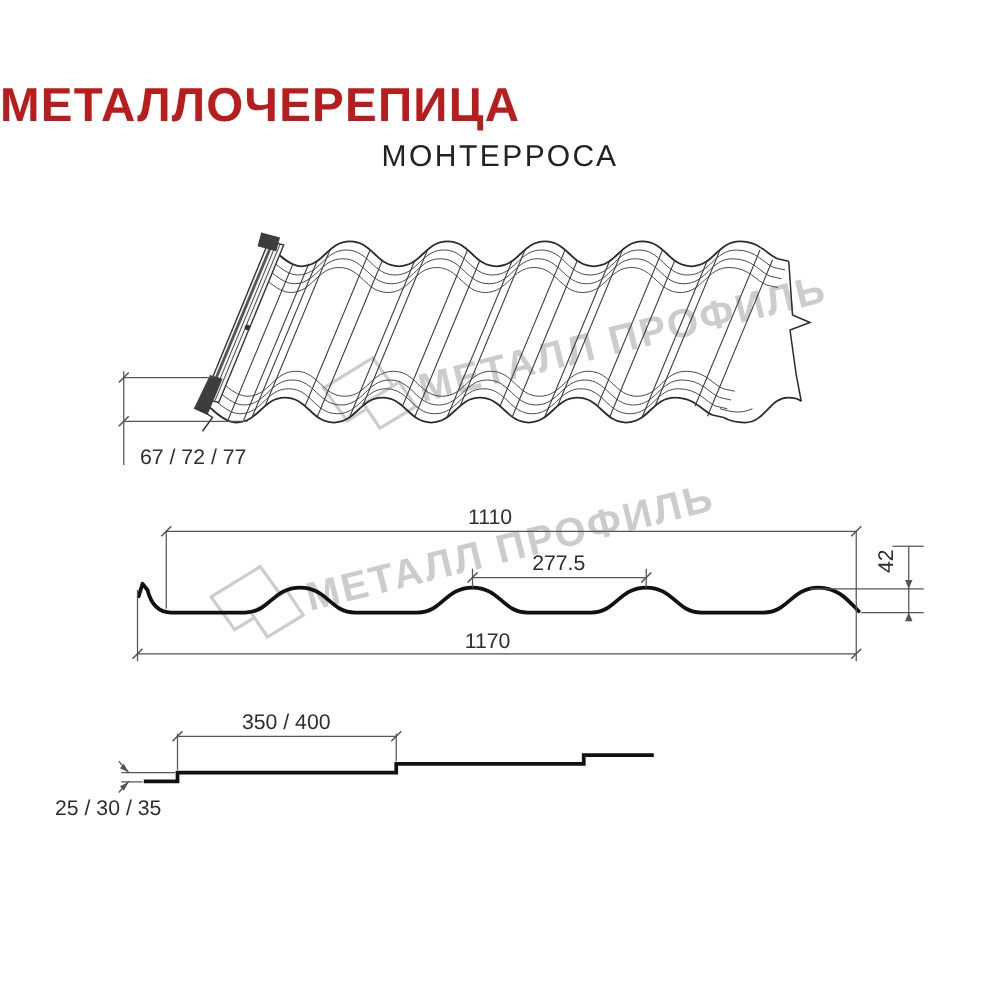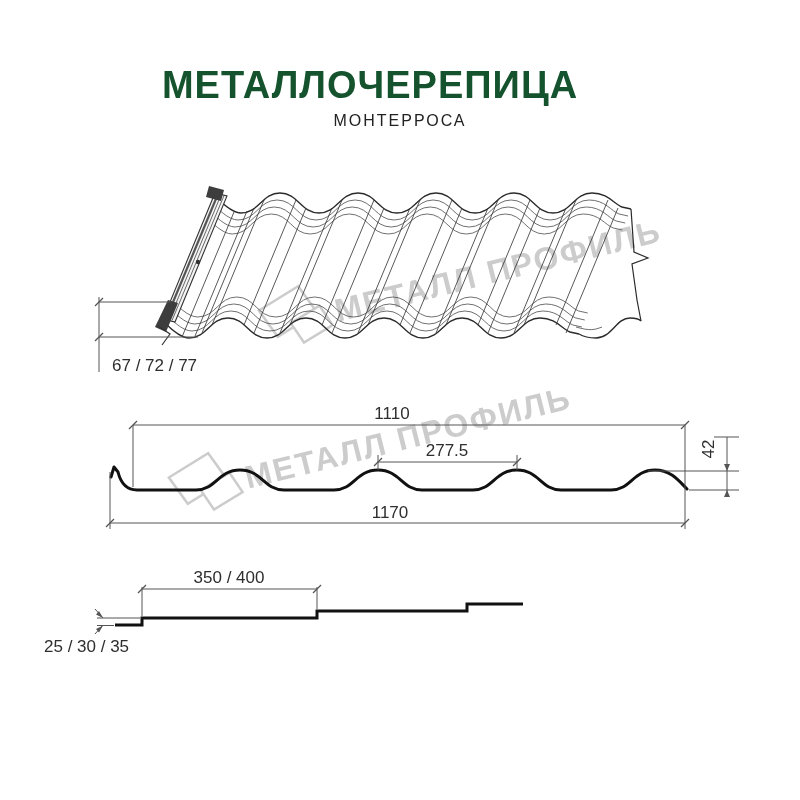--- a/index.html
+++ b/index.html
@@ -1,26 +1,26 @@
 <!DOCTYPE html>
 <html><head>
 <meta charset="utf-8">
 <style>
   html,body{margin:0;padding:0;background:#ffffff;}
   .page{
     position:relative;width:800px;height:800px;background:#ffffff;overflow:hidden;
     font-family:"Liberation Sans",sans-serif;
   }
   .title{
-    position:absolute;top:64px;left:0;width:740px;text-align:center;
-    font-size:38px;font-weight:bold;letter-spacing:1px;color:#14532d;
+    position:absolute;top:64px;left:0;width:740px;
+    font-size:38px;font-weight:bold;letter-spacing:1px;color:#b91c1c;
   }
   .subtitle{
     position:absolute;top:112px;left:0;width:800px;text-align:center;
-    font-size:16px;font-weight:400;letter-spacing:2px;color:#222222;
+    font-size:24px;font-weight:400;letter-spacing:2px;color:#222222;
   }
   svg{position:absolute;top:0;left:0;}
   .dimtext{
     font-family:"Liberation Sans",sans-serif;font-size:17px;fill:#2e2e2e;font-weight:400;
   }
   .wmtext{
     font-family:"Liberation Sans",sans-serif;font-size:32px;font-weight:bold;
     fill:#cccccc;letter-spacing:2px;
   }
 </style>

